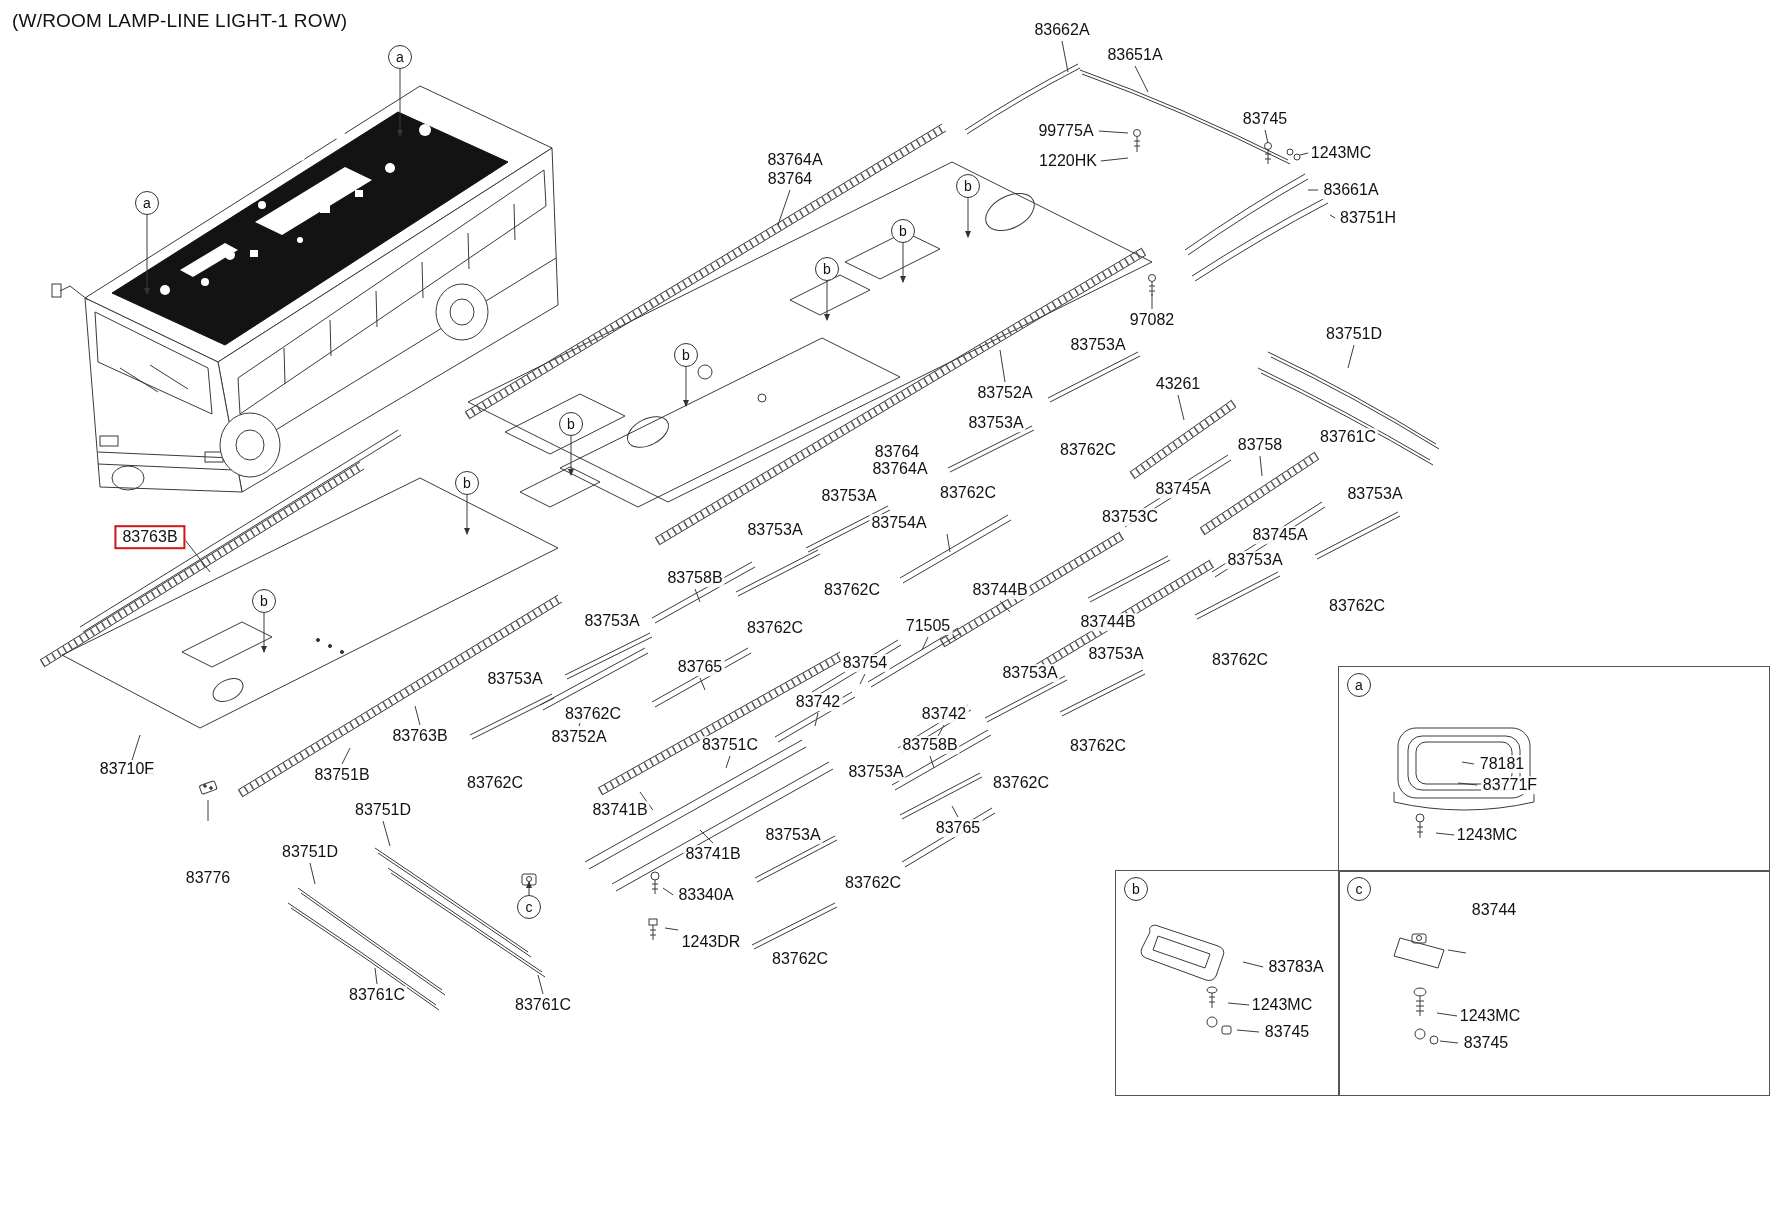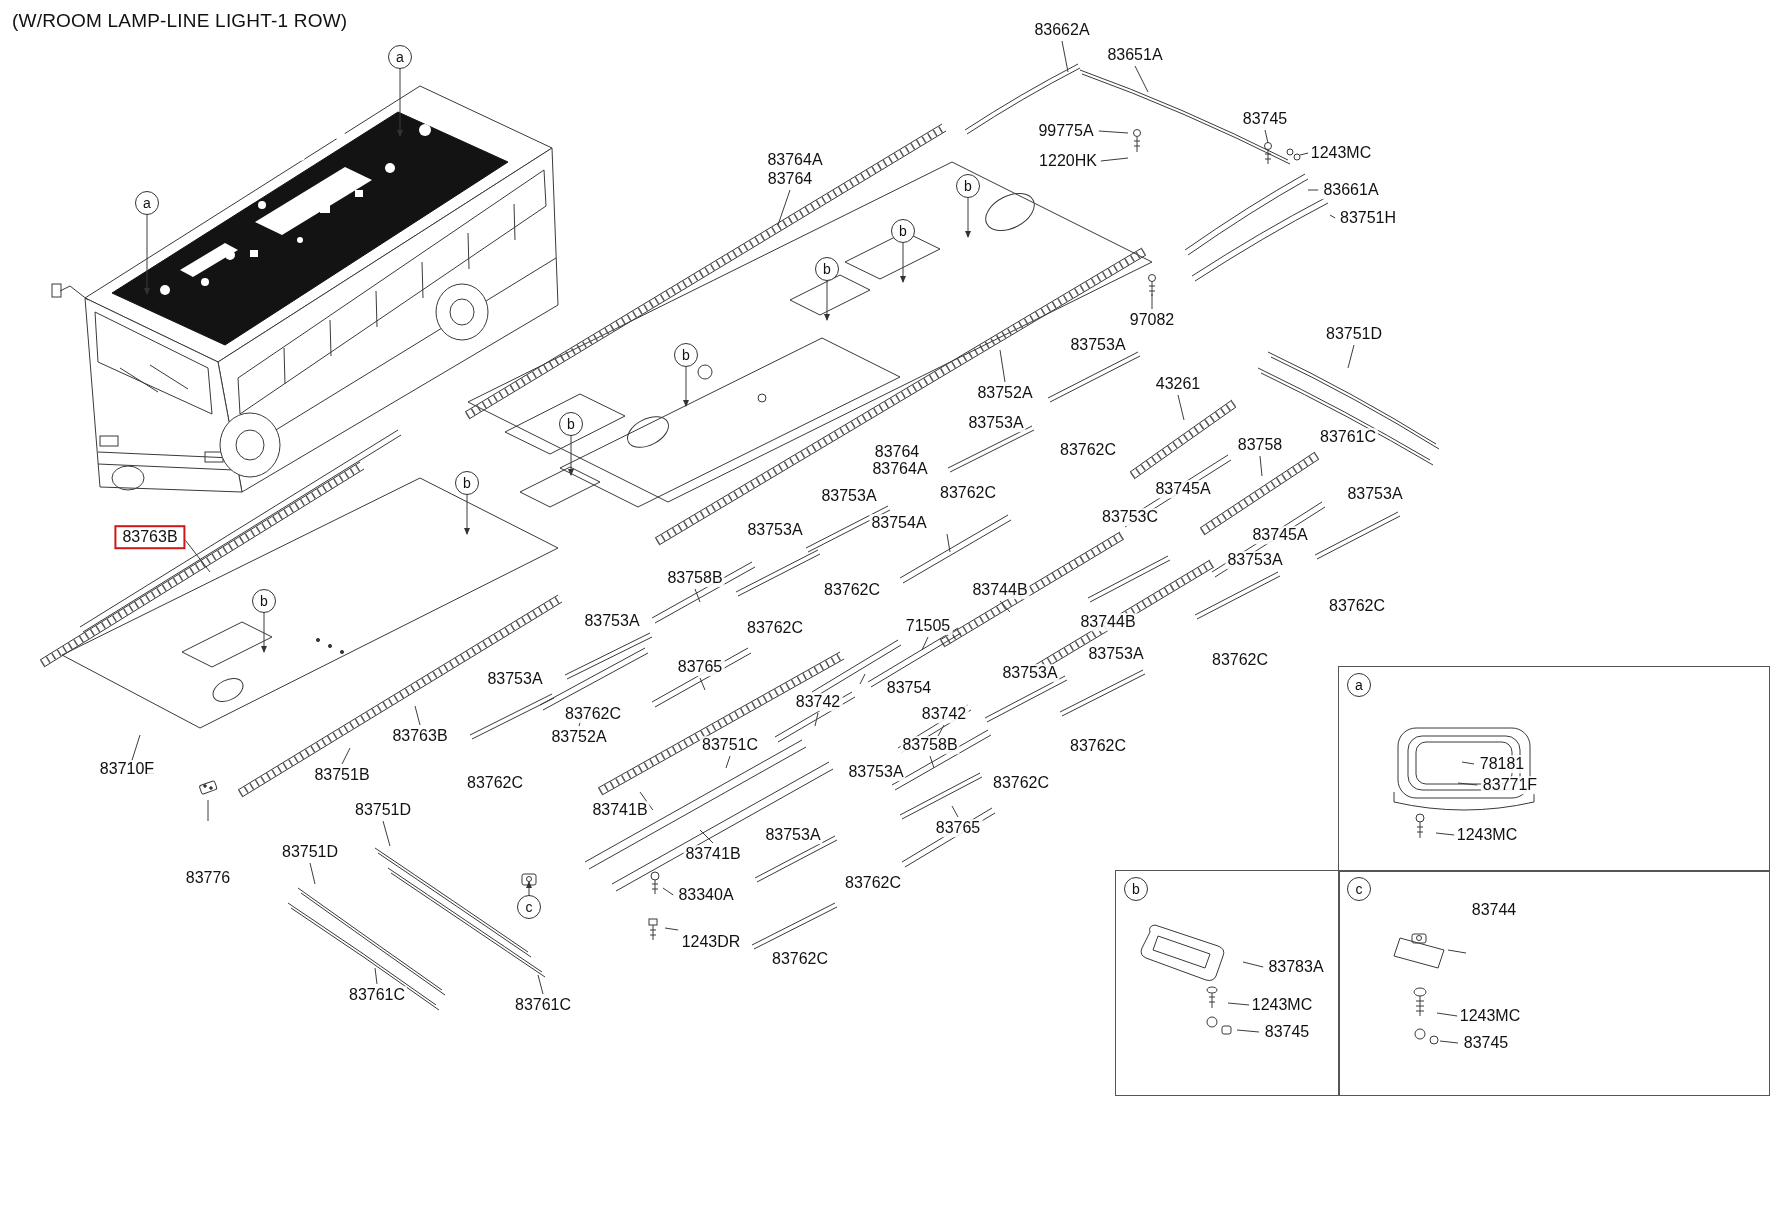--- a/index.html
+++ b/index.html
@@ -410,21 +410,21 @@
       <div class="part-label" style="left: 1000px; top: 590px;">83744B</div>
       <div class="part-label" style="left: 1255px; top: 560px;">83753A</div>
       <div class="part-label" style="left: 695px; top: 578px;">83758B</div>
       <div class="part-label" style="left: 775px; top: 628px;">83762C</div>
       <div class="part-label" style="left: 928px; top: 626px;">71505</div>
       <div class="part-label" style="left: 1108px; top: 622px;">83744B</div>
       <div class="part-label" style="left: 1357px; top: 606px;">83762C</div>
       <div class="part-label hl" style="left: 150px; top: 537px; border-color: rgb(208, 22, 22);">83763B</div>
       <div class="part-label" style="left: 612px; top: 621px;">83753A</div>
       <div class="part-label" style="left: 700px; top: 667px;">83765</div>
-      <div class="part-label" style="left: 865px; top: 688px; margin-left: 44px;">83754</div>
+      <div class="part-label" style="left: 865px; top: 663px;">83754</div>
       <div class="part-label" style="left: 1116px; top: 654px;">83753A</div>
       <div class="part-label" style="left: 593px; top: 714px;">83762C</div>
       <div class="part-label" style="left: 818px; top: 702px;">83742</div>
       <div class="part-label" style="left: 944px; top: 714px;">83742</div>
       <div class="part-label" style="left: 1030px; top: 673px;">83753A</div>
       <div class="part-label" style="left: 1240px; top: 660px;">83762C</div>
       <div class="part-label" style="left: 515px; top: 679px;">83753A</div>
       <div class="part-label" style="left: 579px; top: 737px;">83752A</div>
       <div class="part-label" style="left: 730px; top: 745px;">83751C</div>
       <div class="part-label" style="left: 930px; top: 745px;">83758B</div>

